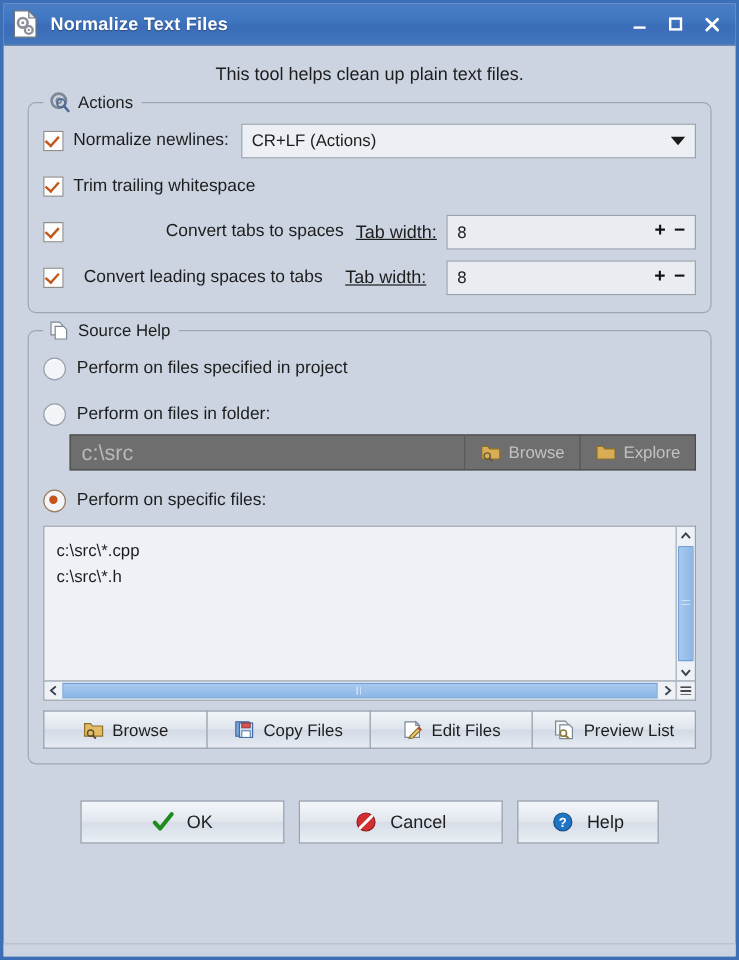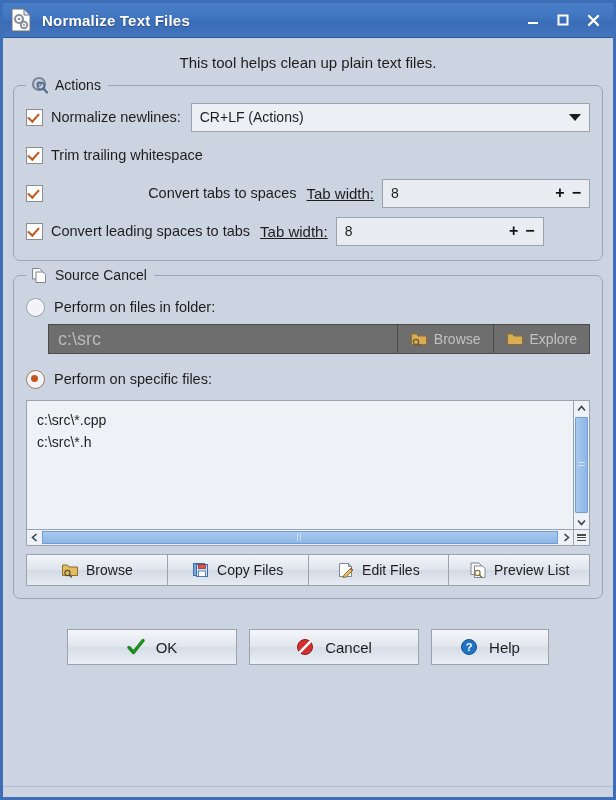--- a/index.html
+++ b/index.html
@@ -34,21 +34,21 @@
     text-shadow:0 1px 1px rgba(0,0,0,.35);
     flex:1 1 auto;white-space:nowrap;
   }
   .wbtns{display:flex;align-items:center;gap:2px;margin-right:6px;}
   .wbtn{
     width:28px;height:26px;display:flex;align-items:center;justify-content:center;
     color:#fff;font-size:15px;line-height:1;
   }
   .wbtn svg{display:block;}
   
-  .content{flex:1 1 auto;padding:0 10px;display:flex;flex-direction:column;position:relative;}
+  .content{flex:1 1 auto;padding:0 20px;display:flex;flex-direction:column;position:relative;}
   .intro{
     text-align:center;font-size:15px;color:#1d1d1d;
     margin-top:16px;margin-bottom:14px;
   }
   
   .group{
     position:relative;
     border:1px solid #9aa6b8;
     border-radius:7px;
     margin-bottom:14px;
@@ -58,21 +58,21 @@
     position:absolute;top:-11px;left:12px;
     background:#ccd4e1;
     padding:0 7px 0 4px;
     display:flex;align-items:center;gap:6px;
     font-size:14px;color:#1d1d1d;
     height:20px;
   }
   .gicon{width:19px;height:19px;position:relative;flex:0 0 19px;}
   
   .row{display:flex;align-items:center;min-height:30px;margin-bottom:8px;}
-  .row:last-child{margin-bottom:2px;}
+  .row:last-child{margin-bottom:2px;justify-content:space-between;}
   
   .cb{
     width:15px;height:15px;flex:0 0 15px;
     background:#fdfdfd;border:1px solid #8d8d8d;
     position:relative;margin-right:8px;
   }
   .cb::after{
     content:"";position:absolute;left:3px;top:1px;
     width:5px;height:9px;
     border:solid #c2571b;border-width:0 2.4px 2.4px 0;
@@ -303,23 +303,27 @@
     </div>
 
     <div class="group">
       <div class="group-title">
         <span class="gicon">
           <svg viewBox="0 0 19 19" width="19" height="19">
             <path d="M2.5 2.5 h7 l2.5 2.5 v8 h-9.5 z" fill="#f7f7f4" stroke="#7d8795" stroke-width="1"></path>
             <path d="M6 6 h7 l2.5 2.5 v8 h-9.5 z" fill="#ffffff" stroke="#7d8795" stroke-width="1"></path>
           </svg>
         </span>
-        <span>Source Cancel</span>
-      </div>
-
+        <span>Source Help</span>
+      </div>
+
+      <div class="row">
+        <span class="rd"></span>
+        <span class="rd-label">Perform on files specified in project</span>
+      </div>
 
       <div class="row" style="margin-bottom:2px">
         <span class="rd"></span>
         <span class="rd-label">Perform on files in folder:</span>
       </div>
 
       <div class="pathrow">
         <span class="pathfield">c:\src</span>
         <span class="pathbtn">
           <svg class="ico" viewBox="0 0 18 18">

